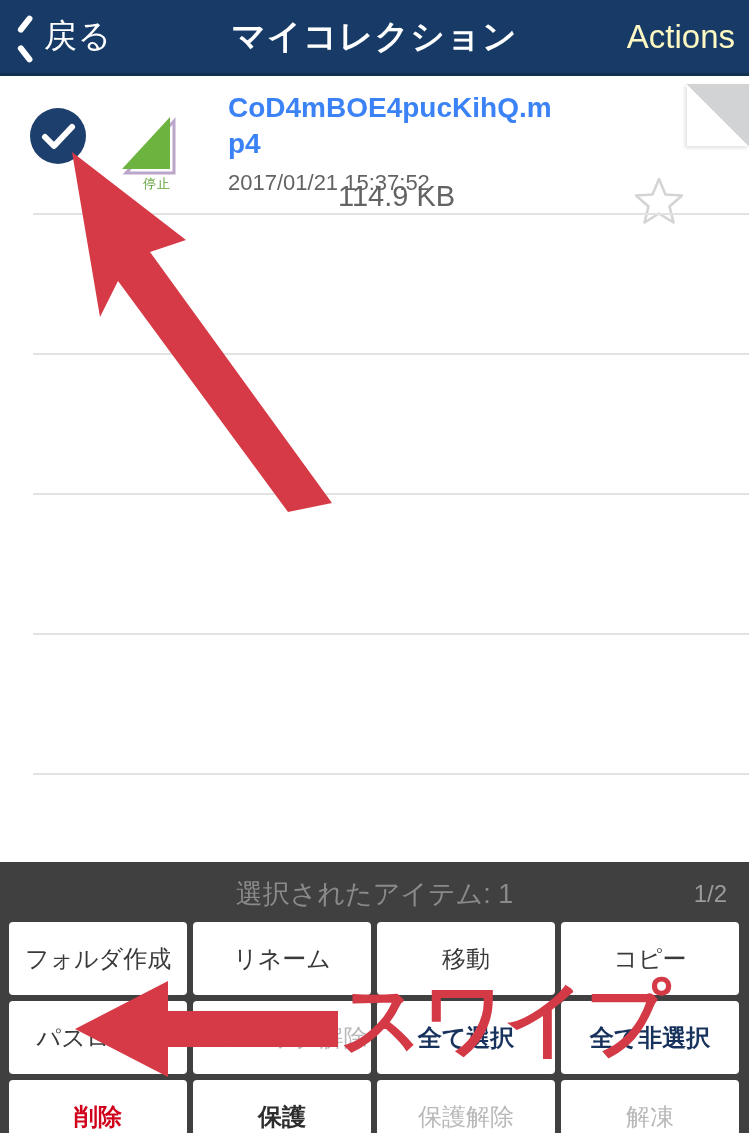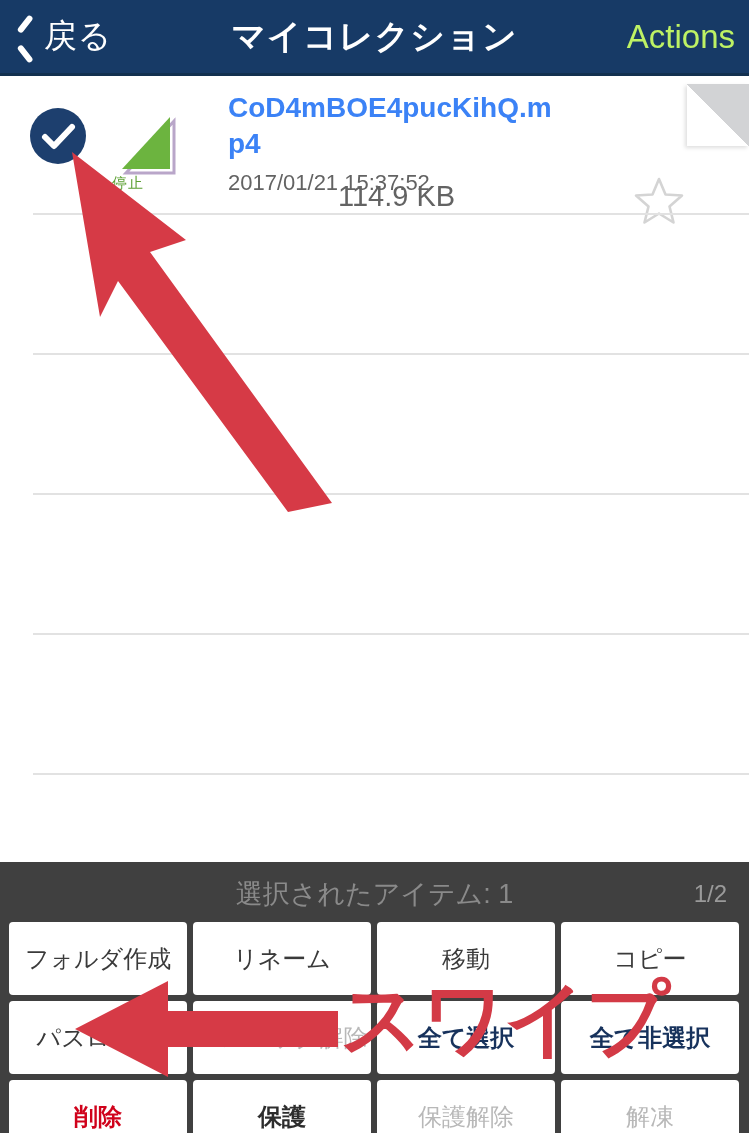--- a/index.html
+++ b/index.html
@@ -81,21 +81,21 @@
     font-size: 34px;
     font-weight: bold;
     letter-spacing: 1px;
     pointer-events: none;
   }
   .nav-actions {
     position: absolute;
     right: 14px;
     top: 50%;
     transform: translateY(-50%);
-    color: #bef264;
+    color: #fef9c3;
     font-size: 33px;
     cursor: pointer;
   }
 
   
   .list {
     position: absolute;
     left: 0;
     top: 76px;
     width: 749px;
@@ -140,22 +140,22 @@
     position: absolute;
     left: 112px;
     top: 35px;
     width: 90px;
     height: 80px;
   }
   .thumb-label {
     position: absolute;
     left: 0; right: 0;
     bottom: -2px;
-    text-align: left;
-    font-size: 15px;
+    text-align: center;
+    font-size: 13px;
     color: #5ca033;
     letter-spacing: 1px;
   }
   .meta {
     position: absolute;
     left: 228px;
     top: 14px;
     width: 340px;
   }
   .fname {

